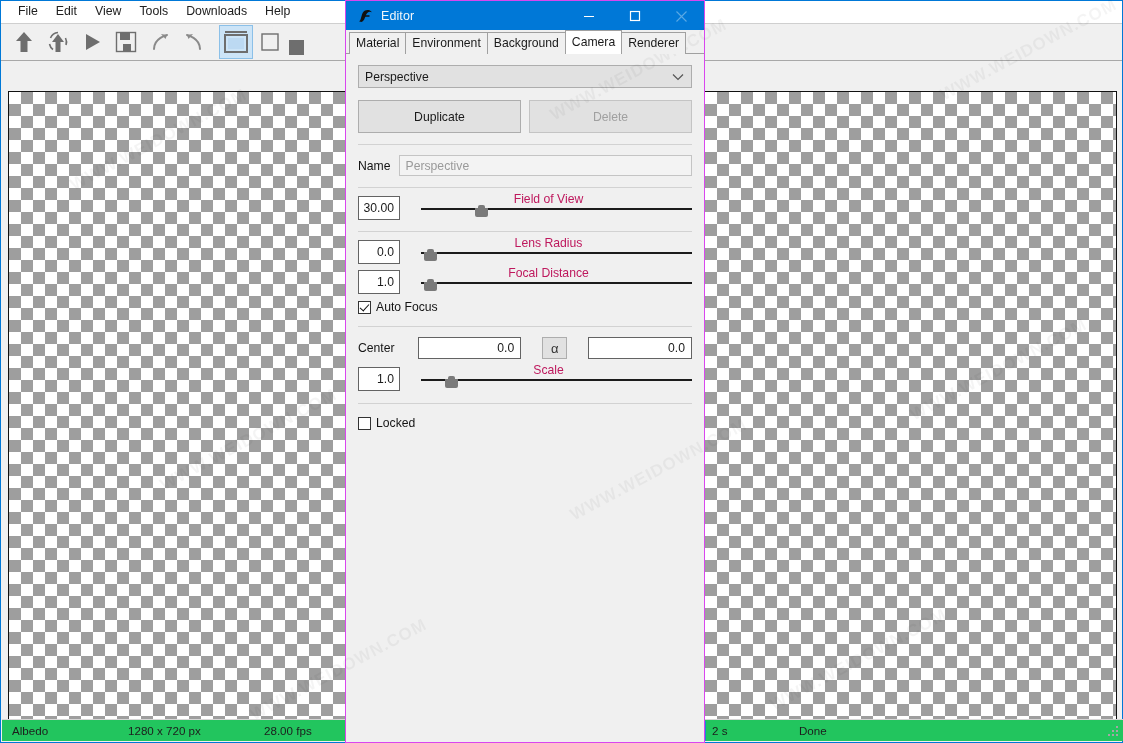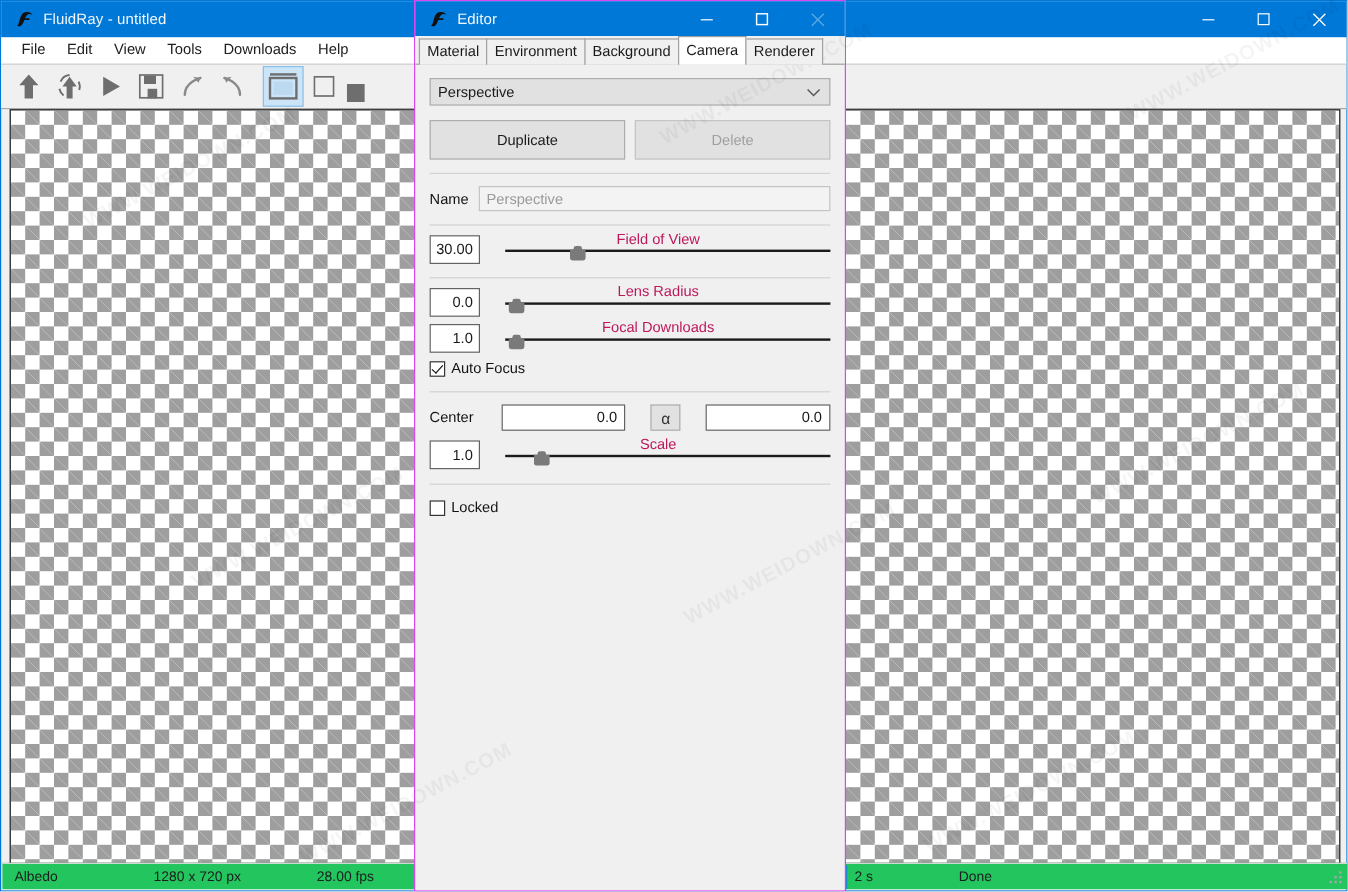--- a/index.html
+++ b/index.html
@@ -408,45 +408,20 @@
     pointer-events: none;
     font-weight: bold;
     letter-spacing: 1px;
   }
 </style>
 </head>
 <body>
 
 <div id="fluidray-window">
 
-  <div class="titlebar">
-    <svg class="title-icon" viewBox="0 0 24 24">
-      <path d="M4 19 C8 19 6 4 15 4 C20 4 21 7 21 7 C19 6 17 6 15 8 C12 11 12 19 7 20 Z" fill="#111"></path>
-      <path d="M8 11 L18 11 L18 13 L8 13 Z" fill="#111"></path>
-    </svg>
-    <span class="title-text">FluidRay - untitled</span>
-
-    <div class="winbtns">
-      <div class="winbtn">
-        <svg width="12" height="12" viewBox="0 0 12 12">
-          <rect x="1" y="6" width="10" height="1" fill="#ffffff"></rect>
-        </svg>
-      </div>
-      <div class="winbtn">
-        <svg width="12" height="12" viewBox="0 0 12 12">
-          <rect x="1.5" y="1.5" width="9" height="9" fill="none" stroke="#ffffff" stroke-width="1"></rect>
-        </svg>
-      </div>
-      <div class="winbtn">
-        <svg width="13" height="13" viewBox="0 0 13 13">
-          <path d="M1.5 1.5 L11.5 11.5 M11.5 1.5 L1.5 11.5" stroke="#ffffff" stroke-width="1.1" fill="none"></path>
-        </svg>
-      </div>
-    </div>
-  </div>
 
   <div class="menubar">
     <div class="menu-item">File</div>
     <div class="menu-item">Edit</div>
     <div class="menu-item">View</div>
     <div class="menu-item">Tools</div>
     <div class="menu-item">Downloads</div>
     <div class="menu-item">Help</div>
   </div>
 
@@ -608,21 +583,21 @@
       <div class="slider">
         <div class="slabel">Lens Radius</div>
         <div class="track"></div>
         <div class="thumb" style="left:1%;"></div>
       </div>
     </div>
 
     <div class="sliderrow" style="margin-top:6px;">
       <div class="numbox">1.0</div>
       <div class="slider">
-        <div class="slabel">Focal Downloads</div>
+        <div class="slabel">Focal Distance</div>
         <div class="track"></div>
         <div class="thumb" style="left:1%;"></div>
       </div>
     </div>
 
     <div class="checkrow">
       <div class="cbox checked"></div>
       <span class="clabel">Auto Focus</span>
     </div>
 

